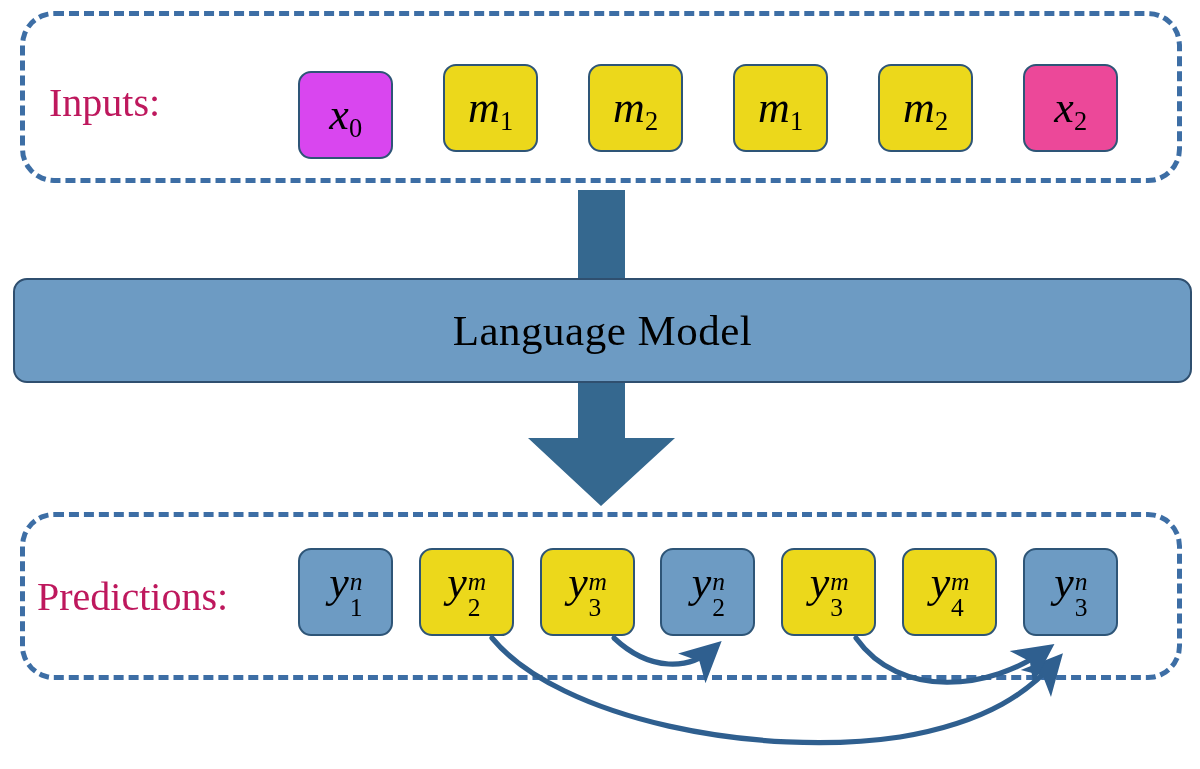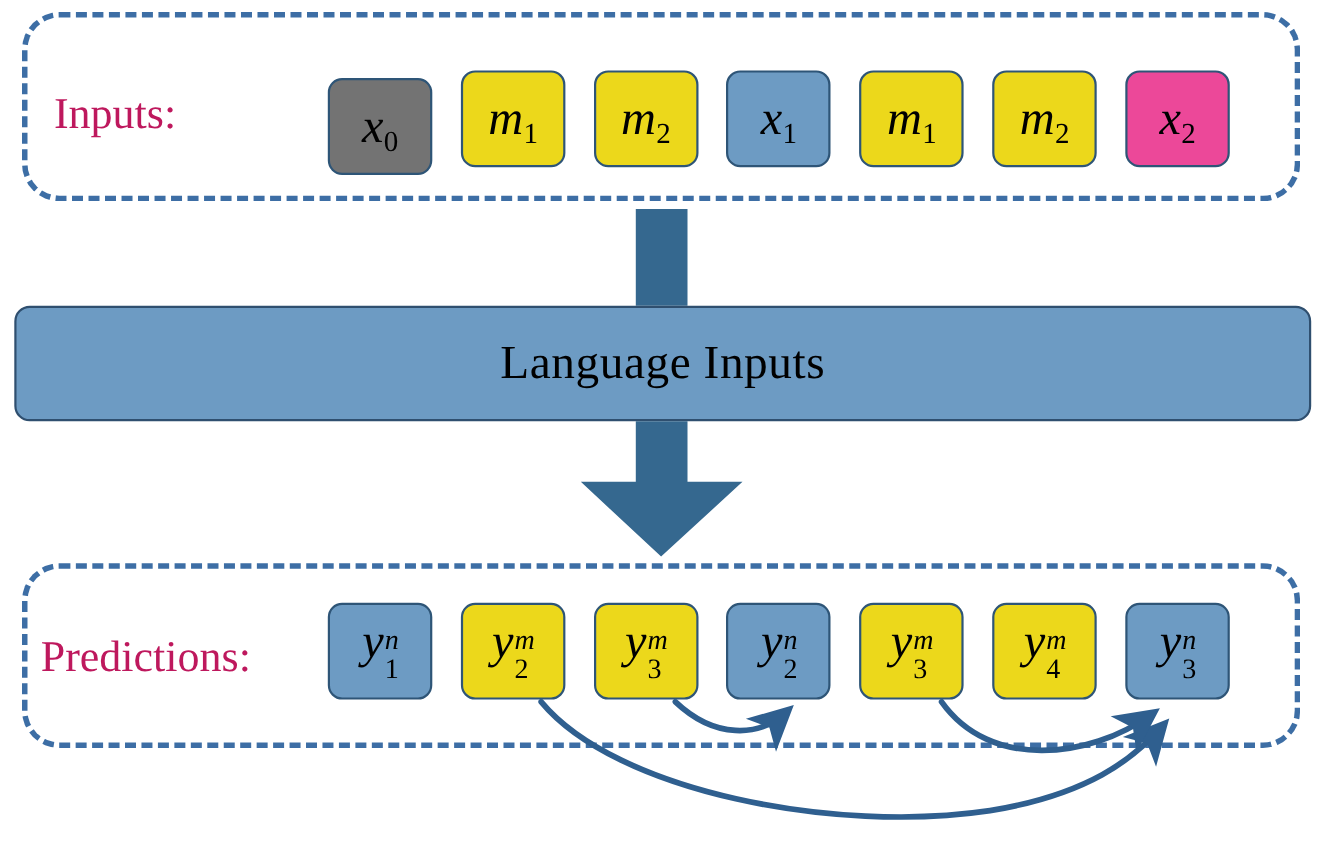--- a/index.html
+++ b/index.html
@@ -151,49 +151,46 @@
 </head>
 <body>
 
 <div id="stage" style="background: rgb(255, 255, 255);">
 
   <div class="dashed-group" id="inputs-group" style="border-color: rgb(61, 110, 165);"></div>
 
   <div class="row-label" id="inputs-label">Inputs:</div>
 
   <div class="token-row" id="inputs-row">
-    <div class="token blue" style="background: #737373; border-color: rgb(46, 85, 119); margin-top: 14px;">
+    <div class="token blue" style="background: #d946ef; border-color: rgb(46, 85, 119); margin-top: 14px;">
         <span class="mathvar"><span class="base">x</span><span class="sub">0</span></span>
       </div>
     <div class="token yellow" style="background: rgb(236, 216, 27); border-color: rgb(46, 85, 119);">
         <span class="mathvar"><span class="base">m</span><span class="sub">1</span></span>
       </div>
     <div class="token yellow" style="background: rgb(236, 216, 27); border-color: rgb(46, 85, 119);">
         <span class="mathvar"><span class="base">m</span><span class="sub">2</span></span>
-      </div>
-    <div class="token blue" style="background: rgb(109, 155, 195); border-color: rgb(46, 85, 119);">
-        <span class="mathvar"><span class="base">x</span><span class="sub">1</span></span>
       </div>
     <div class="token yellow" style="background: rgb(236, 216, 27); border-color: rgb(46, 85, 119);">
         <span class="mathvar"><span class="base">m</span><span class="sub">1</span></span>
       </div>
     <div class="token yellow" style="background: rgb(236, 216, 27); border-color: rgb(46, 85, 119);">
         <span class="mathvar"><span class="base">m</span><span class="sub">2</span></span>
       </div>
     <div class="token blue" style="background: #ec4899; border-color: rgb(46, 85, 119);">
         <span class="mathvar"><span class="base">x</span><span class="sub">2</span></span>
       </div>
   </div>
 
   <svg id="arrow-in" width="1200" height="769" viewBox="0 0 1200 769" style="position:absolute;left:0;top:0;pointer-events:none;">
     <polygon points="578,190 625,190 625,278 578,278" fill="#35688f"></polygon>
   </svg>
 
   <div id="lm-bar" style="background: rgb(109, 155, 195);">
-    <span id="lm-label">Language Inputs</span>
+    <span id="lm-label">Language Model</span>
   </div>
 
   <svg id="arrow-out" width="1200" height="769" viewBox="0 0 1200 769" style="position:absolute;left:0;top:0;pointer-events:none;">
     <polygon points="578,383 625,383 625,438 675,438 601,506 528,438 578,438" fill="#35688f"></polygon>
   </svg>
 
   <div class="dashed-group" id="predict-group" style="border-color: rgb(61, 110, 165);"></div>
 
   <div class="row-label" id="predict-label">Predictions:</div>
 

